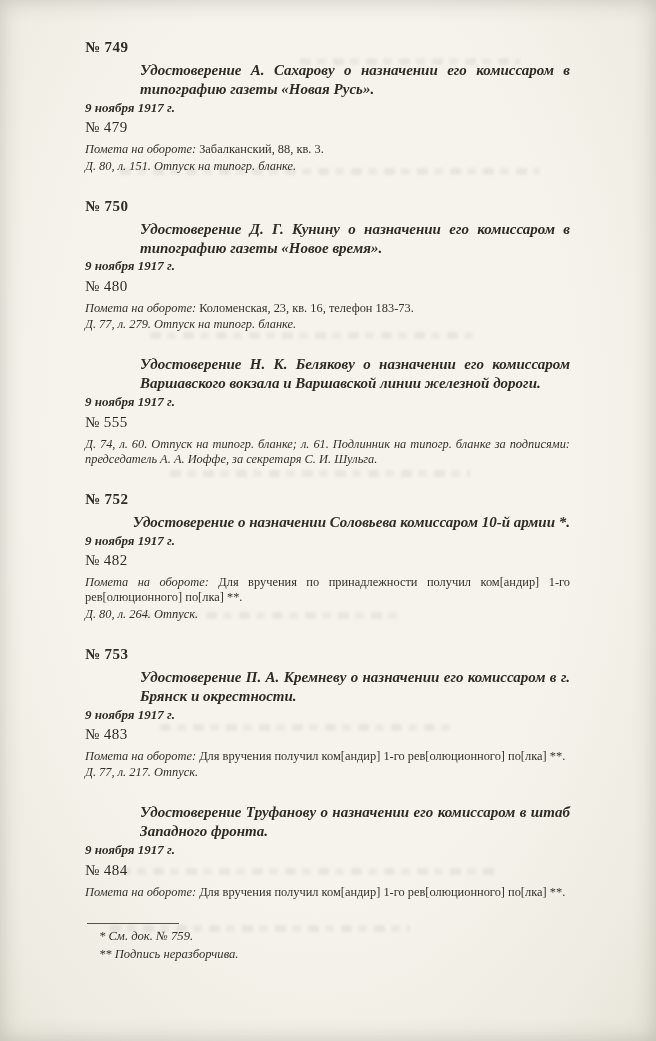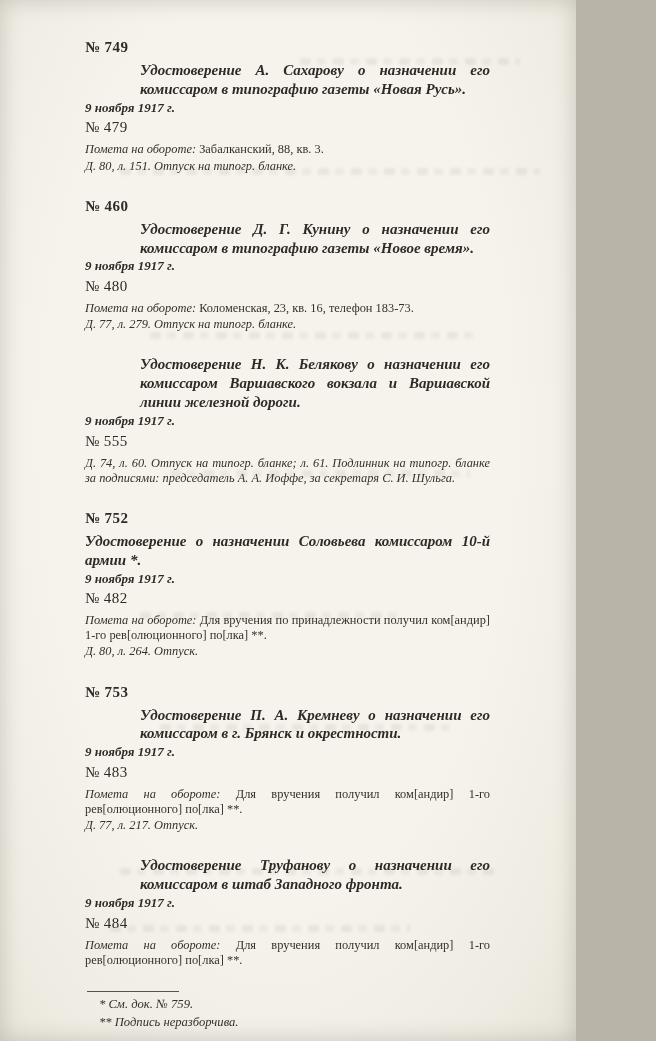--- a/index.html
+++ b/index.html
@@ -1,18 +1,18 @@
 <!DOCTYPE html>
 <html><head>
 <meta charset="utf-8">
 <style>
   html,body { margin:0; padding:0; background:#b9b4a8; }
   .page {
     position: relative;
-    width: 576px;
+    width: 656px;
     height: 1041px;
     margin: 0;
     box-sizing: border-box;
     padding: 38px 86px 0 85px;
     overflow: hidden;
     background: radial-gradient(ellipse at 48% 42%, #f6f3ec 55%, #eeebe2 85%, #e6e3d8 100%);
     box-shadow: inset 0 0 22px rgba(95,90,78,.28);
     font-family: "Liberation Serif", "DejaVu Serif", serif;
     color: #2e2b26;
   }
@@ -25,21 +25,21 @@
     margin: 0 0 5px 0;
   }
   .title {
     margin: 0 0 1px 55px;
     font-style: italic;
     font-weight: bold;
     font-size: 15px;
     line-height: 1.26;
     text-align: justify;
   }
-  .title.single-right { margin-left: 0; }
+  .title.single-right { margin-left: 0; text-align: right; }
   .date {
     text-align: left;
     font-style: italic;
     font-weight: bold;
     font-size: 13px;
     line-height: 1.2;
     margin: 1px 4px 3px 0;
   }
   .doc-no {
     font-size: 15px;
@@ -99,21 +99,21 @@
   <section class="entry">
     <div class="entry-no">№ 749</div>
     <p class="title">Удостоверение А. Сахарову о назначении его комиссаром в типографию газеты «Новая Русь».</p>
     <div class="date">9 ноября 1917 г.</div>
     <div class="doc-no">№ 479</div>
     <p class="note"><span class="pometa-label">Помета на обороте:</span> <span>Забалканский, 88, кв. 3.</span></p>
     <p class="note archive">Д. 80, л. 151. Отпуск на типогр. бланке.</p>
   </section>
 
   <section class="entry">
-    <div class="entry-no">№ 460</div>
+    <div class="entry-no">№ 750</div>
     <p class="title">Удостоверение Д. Г. Кунину о назначении его комиссаром в типографию газеты «Новое время».</p>
     <div class="date">9 ноября 1917 г.</div>
     <div class="doc-no">№ 480</div>
     <p class="note"><span class="pometa-label">Помета на обороте:</span> <span>Коломенская, 23, кв. 16, телефон 183-73.</span></p>
     <p class="note archive">Д. 77, л. 279. Отпуск на типогр. бланке.</p>
   </section>
 
   <section class="entry">
     <p class="title">Удостоверение Н. К. Белякову о назначении его комиссаром Варшавского вокзала и Варшавской линии железной дороги.</p>
     <div class="date">9 ноября 1917 г.</div>

